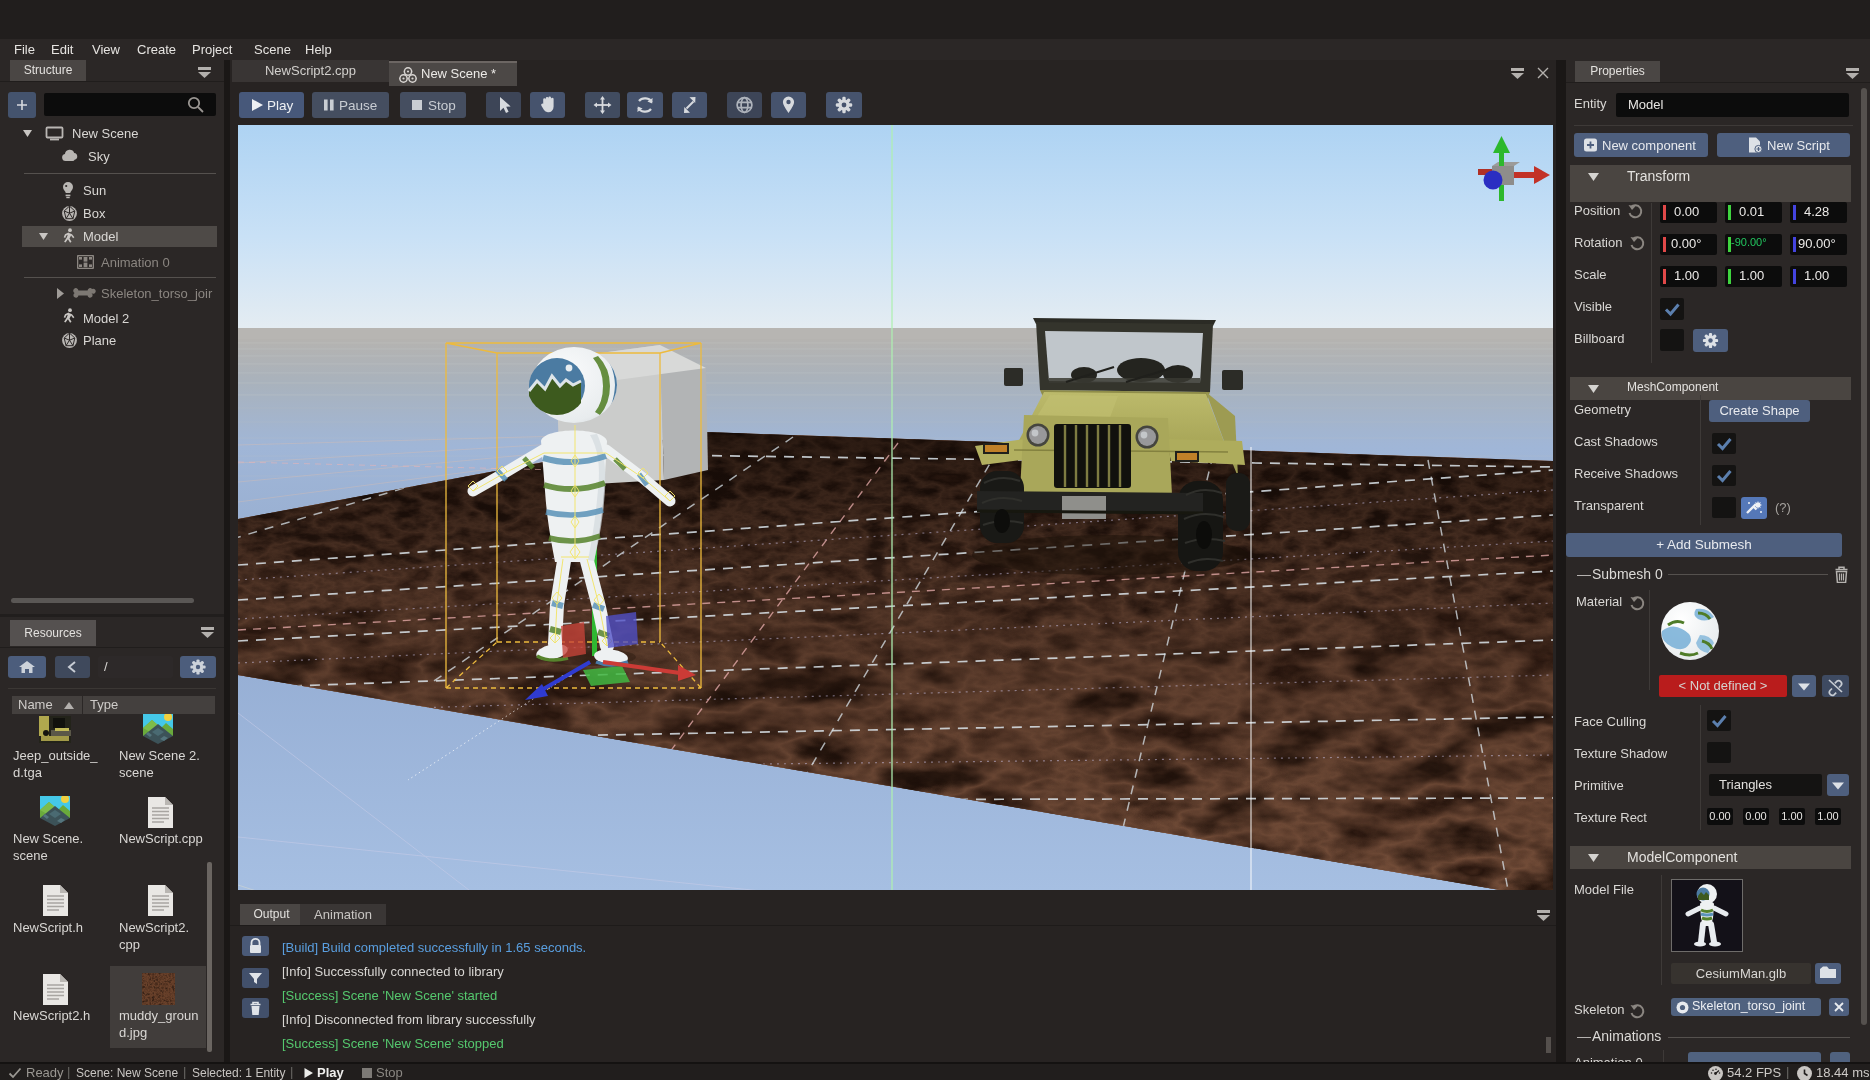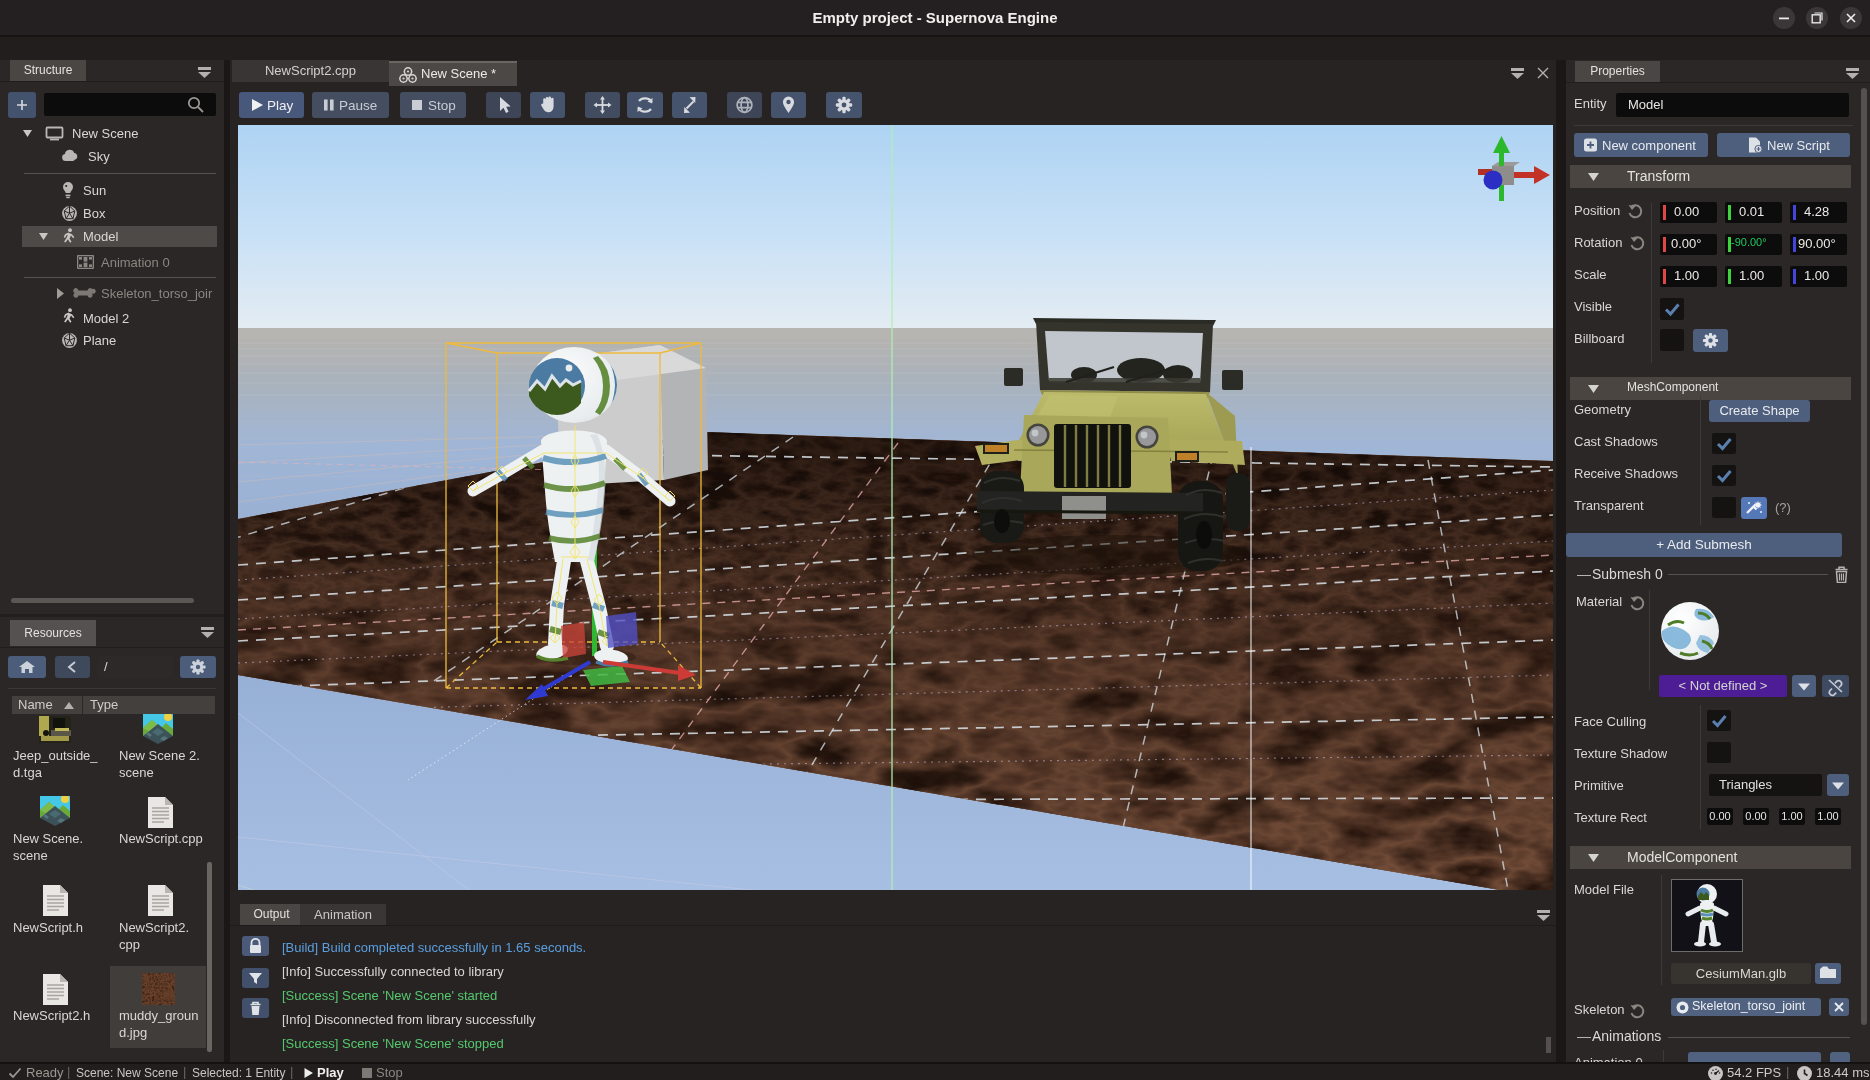--- a/index.html
+++ b/index.html
@@ -12,32 +12,28 @@
   .tab { background:#4a4644; color:#e3e1de; font-size:12px; text-align:center; }
   .bluebtn { background:#4e5f7e; border-radius:3px; color:#e8eaee; }
   .graybtn { background:#454e60; border-radius:3px; color:#fde047; }
   .blackin { background:#0c0c0c; border-radius:2px; color:#e8e6e3; }
   .hdrbar { background:#4a4541; color:#e3e1de; }
   svg text { font-family:"Liberation Sans", sans-serif; }
 </style>
 </head>
 <body>
 <div id="app">
-<div class="abs" style="left:0;top:0;width:1870px;height:37px;background:#242021;border-bottom:2px solid #161413;">
-  <div class="abs" style="left:0;top:0;width:1870px;height:37px;text-align:center;line-height:36px;color:#f0efee;font-size:15px;font-weight:bold;">Empty project - Supernova Engine</div>
-  <div class="abs" style="left:1773px;top:7px;width:22px;height:22px;border-radius:50%;background:#3b3738;"><svg width="22" height="22">
-          <rect x="6" y="10.5" width="10" height="1.8" fill="#e8e8e8"></rect>
-        </svg></div>
-  <div class="abs" style="left:1806px;top:7px;width:22px;height:22px;border-radius:50%;background:#3b3738;"><svg width="22" height="22">
-          <rect x="6.2" y="7.8" width="8" height="8" fill="none" stroke="#e8e8e8" stroke-width="1.4"></rect>
-          <path d="M8.5 6 h7.5 v7.5" fill="none" stroke="#e8e8e8" stroke-width="1.2"></path>
-        </svg></div>
-  <div class="abs" style="left:1840px;top:7px;width:22px;height:22px;border-radius:50%;background:#3b3738;"><svg width="22" height="22">
-          <path d="M7 7 L15 15 M15 7 L7 15" stroke="#eeeeee" stroke-width="1.6"></path>
-        </svg></div>
+<div class="abs" style="left:0;top:39px;width:1870px;height:21px;background:#2b2726;">
+  <span class="abs txt" style="left:14px;top:3px;color:#e6e4e1;">File</span>
+  <span class="abs txt" style="left:51px;top:3px;color:#e6e4e1;">Edit</span>
+  <span class="abs txt" style="left:92px;top:3px;color:#e6e4e1;">View</span>
+  <span class="abs txt" style="left:137px;top:3px;color:#e6e4e1;">Create</span>
+  <span class="abs txt" style="left:192px;top:3px;color:#e6e4e1;">Project</span>
+  <span class="abs txt" style="left:254px;top:3px;color:#e6e4e1;">Scene</span>
+  <span class="abs txt" style="left:305px;top:3px;color:#e6e4e1;">Help</span>
 </div>
 <div class="abs" style="left:0;top:60px;width:224px;height:554px;background:#2b2726;">
   <div class="abs tab" style="left:10px;top:0;width:76px;height:21px;line-height:21px;">Structure</div>
   <svg class="abs" width="16" height="12" style="left:197px;top:6px;">
         <rect x="1" y="1" width="13" height="3" fill="#b3b0ad"></rect>
         <path d="M1 6 L14 6 L7.5 12 Z" fill="#b3b0ad"></path>
       </svg>
   <div class="abs" style="left:0;top:21px;width:224px;height:1px;background:#201d1c;"></div>
   <div class="abs bluebtn" style="left:8px;top:32px;width:28px;height:26px;background:#44536d;"><svg width="28" height="26">
           <path d="M14 8 v10 M9 13 h10" stroke="#d6d9de" stroke-width="1.6"></path>
@@ -622,21 +618,21 @@
         </svg>
   </div>
   <div class="abs bluebtn" style="left:151px;top:73px;width:133px;height:24px;">
     <svg width="133" height="24">
           <path d="M32 4.5 h7 l4 4 v11 h-11 Z" fill="#dde1e6"></path>
           <circle cx="41.5" cy="16" r="3.6" fill="#dde1e6" stroke="#4e5f7e" stroke-width="1"></circle>
           <path d="M41.5 14 v4 M39.5 16 h4" stroke="#4e5f7e" stroke-width="1.2"></path>
           <text x="50" y="16.5" font-size="13" fill="#e7e9ed">New Script</text>
         </svg>
   </div>
-  <div class="abs hdrbar" style="left:4px;top:105px;width:281px;height:23px;">
+  <div class="abs hdrbar" style="left:4px;top:105px;width:281px;height:37px;">
     <svg class="abs" width="12" height="10" style="left:18px;top:7px;">
           <path d="M0 1 L11 1 L5.5 9 Z" fill="#d5d3d0"></path>
         </svg>
     <span class="abs" style="left:57px;top:3px;font-size:14px;">Transform</span>
   </div>
   <div class="abs" style="left:85px;top:143px;width:1px;height:160px;background:#3e3a38;"></div>
   <span class="abs txt" style="left:8px;top:143px;">Position</span>
   <svg class="abs" width="16" height="15" style="left:62px;top:144px;">
         <path d="M3 3 a6 6 0 1 1 -1.5 6" fill="none" stroke="#8b8681" stroke-width="2"></path>
         <path d="M0.5 1 L4 6 L7.5 2.2 Z" fill="#8b8681"></path>
@@ -755,21 +751,21 @@
         </defs>
     <circle cx="30" cy="30" r="29" fill="url(#matg)"></circle>
     <g clip-path="url(#matc)">
       <path d="M2 30 q10 -8 20 -2 q12 6 8 14 q-6 10 -18 4 q-12 -6 -10 -16 Z" fill="#7db3d8" opacity="0.9"></path>
       <path d="M36 8 q12 -2 18 8 q-8 6 -16 2 q-6 -4 -2 -10 Z" fill="#7db3d8" opacity="0.9"></path>
       <path d="M40 34 q10 0 14 8 l-6 10 q-10 -2 -12 -10 Z" fill="#86b8da" opacity="0.85"></path>
       <path d="M8 24 q8 -6 16 -2 M38 12 q8 0 12 6 M42 40 q8 2 10 8" stroke="#4f7c28" stroke-width="3" fill="none"></path>
       <path d="M20 52 q10 4 18 0" stroke="#4f7c28" stroke-width="3" fill="none"></path>
     </g>
   </svg>
-  <div class="abs" style="left:93px;top:615px;width:128px;height:22px;background:#4c1d95;border-radius:2px;text-align:center;line-height:22px;font-size:13px;color:#d5d3d0;">&lt; Not defined &gt;</div>
+  <div class="abs" style="left:93px;top:615px;width:128px;height:22px;background:#b91c1c;border-radius:2px;text-align:center;line-height:22px;font-size:13px;color:#d5d3d0;">&lt; Not defined &gt;</div>
   <div class="abs bluebtn" style="left:226px;top:615px;width:24px;height:22px;"><svg width="24" height="22">
           <path d="M6 8.5 L18 8.5 L12 15.5 Z" fill="#dde1e6"></path>
         </svg></div>
   <div class="abs" style="left:256px;top:615px;width:27px;height:22px;background:#3e4a61;border-radius:3px;"><svg width="27" height="22">
           <g stroke="#c6cbd2" stroke-width="1.7" fill="none">
             <path d="M10 13.5 l-2 2 a3 3 0 0 0 4.2 4.2 l2-2"></path>
             <path d="M17 8.5 l2-2 a3 3 0 0 0 -4.2-4.2 l-2 2" transform="translate(0,4)"></path>
             <path d="M7 5 L20 17"></path>
           </g>
         </svg></div>

